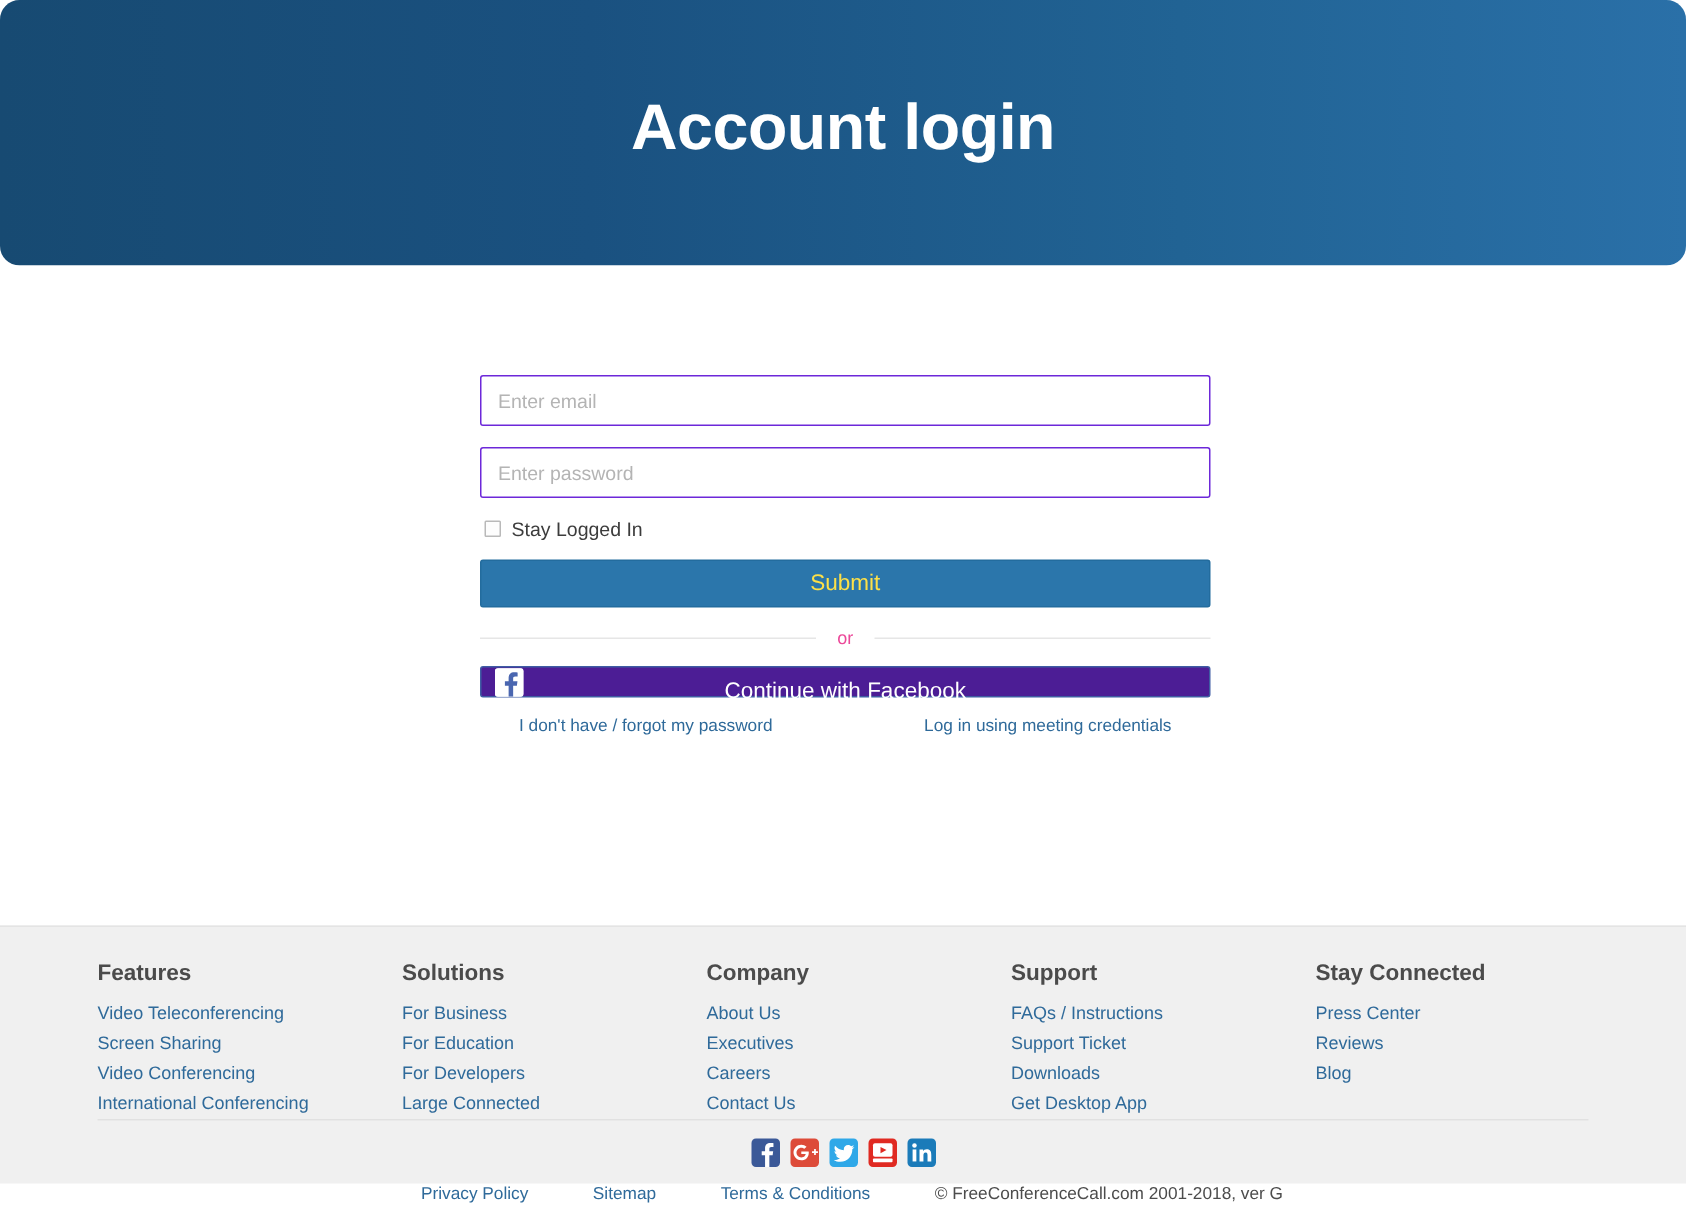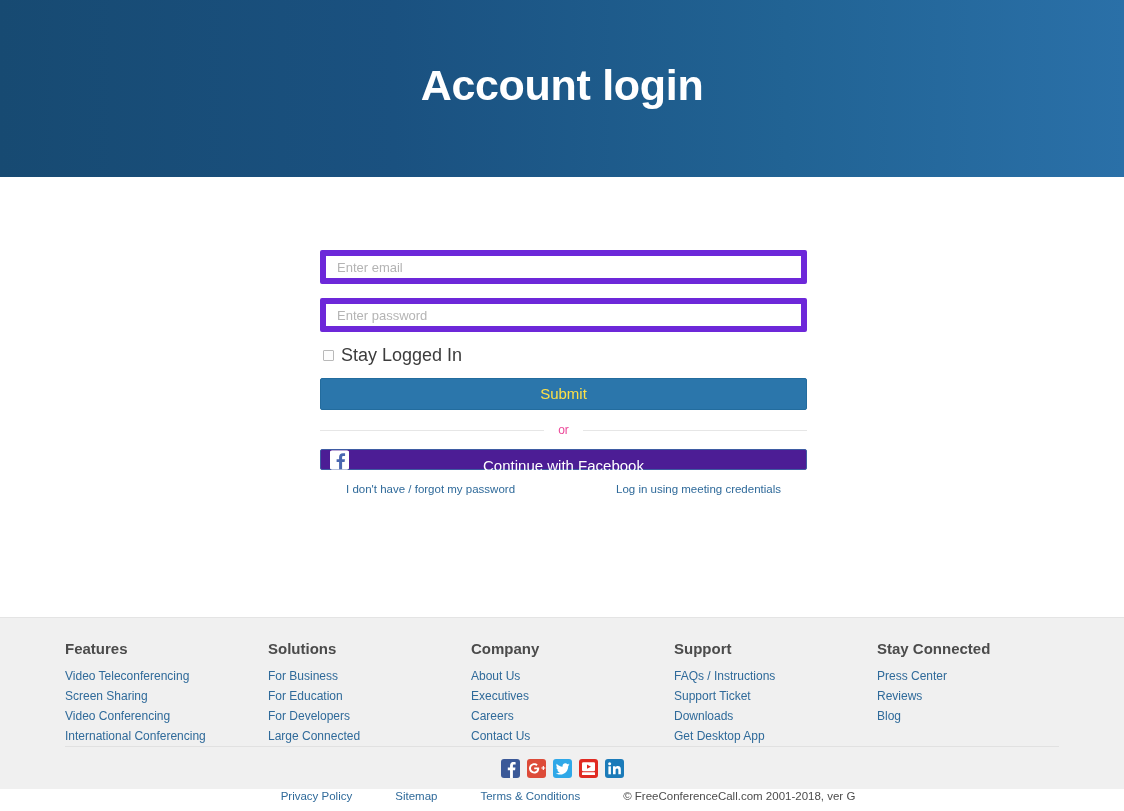--- a/index.html
+++ b/index.html
@@ -16,20 +16,21 @@
   }
 
   
   .hero {
     width: 1124px;
     height: 177px;
     background: linear-gradient(to right, #174a72 0%, #1a5180 35%, #216394 70%, #2a70a8 100%);
     display: flex;
     align-items: center;
     justify-content: center;
+    border-radius: 13px;
   }
   .hero-title {
     color: #ffffff;
     font-size: 43px;
     font-weight: bold;
     letter-spacing: -0.3px;
     margin: 0;
     line-height: 1;
     padding-bottom: 6px;
   }
@@ -44,21 +45,21 @@
   .login-form {
     position: absolute;
     left: 320px;
     top: 73px;
     width: 487px;
   }
   .field {
     display: block;
     width: 487px;
     height: 34px;
-    border: 6px solid #6d28d9;
+    border: 1px solid #6d28d9;
     border-radius: 2px;
     background: #ffffff;
     font-family: "Liberation Sans", sans-serif;
     font-size: 13px;
     color: #333333;
     padding: 0 11px;
     outline: none;
     margin-bottom: 14px;
   }
   .field::placeholder { color: #b4b4b4; }
@@ -72,21 +73,21 @@
     width: 11px;
     height: 11px;
     border: 1px solid #b9b9b9;
     background: #fdfdfd;
     border-radius: 1px;
     display: inline-block;
     margin-right: 7px;
     flex: 0 0 auto;
   }
   .stay-label {
-    font-size: 18px;
+    font-size: 13px;
     color: #3c3c3c;
     line-height: 1;
   }
 
   .submit-btn {
     display: block;
     width: 487px;
     height: 32px;
     background: #2b76ab;
     border: 1px solid #236c9e;

